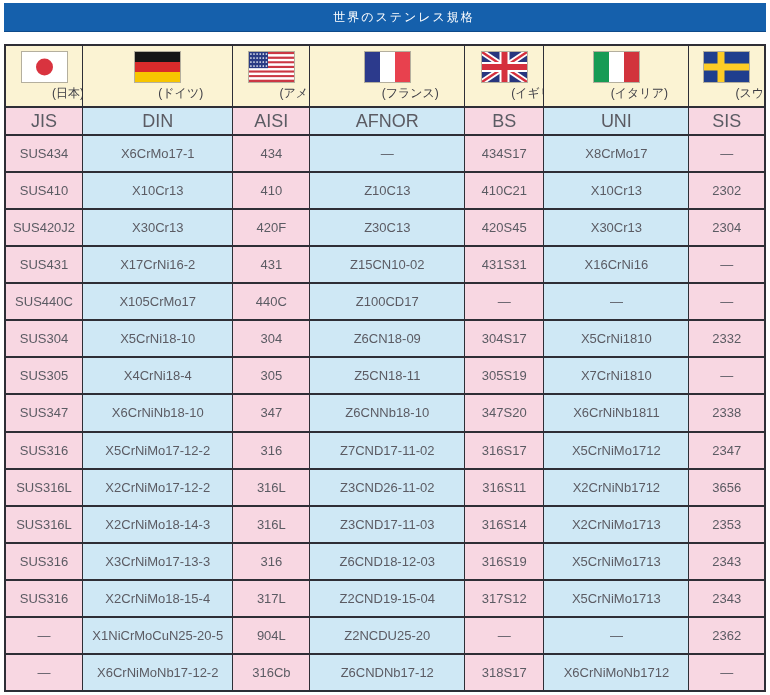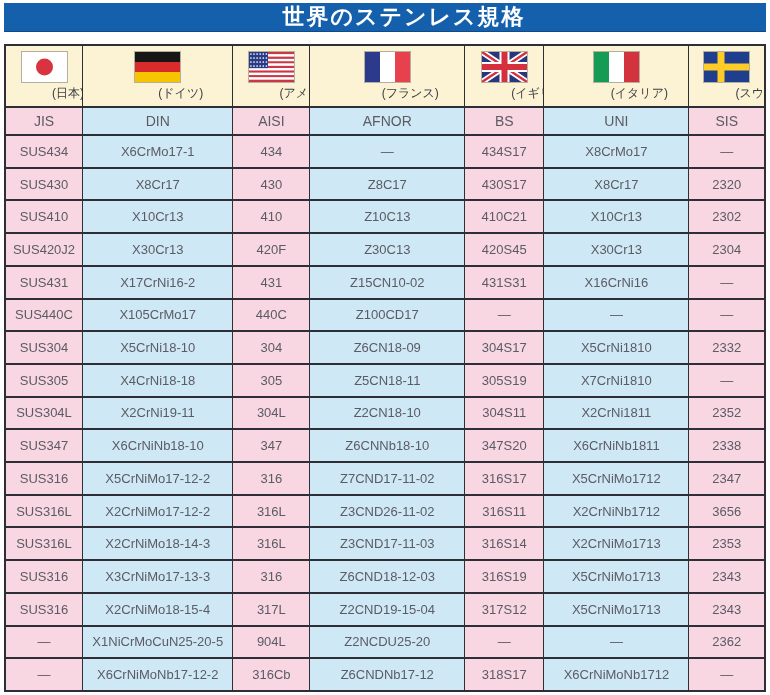--- a/index.html
+++ b/index.html
@@ -13,38 +13,38 @@
   }
   html,body{margin:0;padding:0;}
   body{
     width:770px;height:695px;background:#ffffff;
     font-family:"Liberation Sans","DejaVu Sans",sans-serif;
     overflow:hidden;
   }
   .page{box-sizing:border-box;width:770px;height:695px;padding:3px 4px 3px 4px;}
   .title-bar{
     height:28px;background:var(--title-blue);
-    color:#ffffff;font-size:22px;font-weight:bold;letter-spacing:2px;
+    color:#ffffff;font-size:12px;font-weight:normal;letter-spacing:2px;
     display:flex;align-items:center;justify-content:center;
     border-bottom:1px solid #0d4a8a;
     padding-left:38px;
   }
   table{
     border-collapse:collapse;table-layout:fixed;
     width:762px;height:648px;margin-top:12px;
     border:2px solid var(--border);
   }
   th,td{
     border:1px solid var(--border);
     border-top-width:2px;border-bottom-width:2px;
     text-align:center;vertical-align:middle;padding:0;
     overflow:hidden;white-space:nowrap;
   }
   .flag-row th{background:var(--cream);height:60px;font-weight:normal;}
-  .standards-row th{height:26px;font-size:14px;font-weight:normal;color:var(--text);}
+  .standards-row th{height:26px;font-size:18px;font-weight:normal;color:var(--text);}
   tbody td{font-size:13px;color:var(--text);}
   .standards-row th:nth-child(odd), tbody td:nth-child(odd){background:var(--pink);}
   .standards-row th:nth-child(even), tbody td:nth-child(even){background:var(--light-blue);}
   .flag{
     width:45px;height:30px;margin:2px auto 0 auto;
     box-shadow:0 0 0 1px rgba(50,50,60,0.35);
     background:#fff;
   }
   .flag svg{display:block;width:100%;height:100%;}
   .country-label{
@@ -189,29 +189,20 @@
         <tr>
           <td>SUS434</td>
           <td>X6CrMo17-1</td>
           <td>434</td>
           <td>—</td>
           <td>434S17</td>
           <td>X8CrMo17</td>
           <td>—</td>
         </tr>
         <tr>
-          <td>SUS430</td>
-          <td>X8Cr17</td>
-          <td>430</td>
-          <td>Z8C17</td>
-          <td>430S17</td>
-          <td>X8Cr17</td>
-          <td>2320</td>
-        </tr>
-        <tr>
           <td>SUS410</td>
           <td>X10Cr13</td>
           <td>410</td>
           <td>Z10C13</td>
           <td>410C21</td>
           <td>X10Cr13</td>
           <td>2302</td>
         </tr>
         <tr>
           <td>SUS420J2</td>
@@ -244,35 +235,26 @@
           <td>SUS304</td>
           <td>X5CrNi18-10</td>
           <td>304</td>
           <td>Z6CN18-09</td>
           <td>304S17</td>
           <td>X5CrNi1810</td>
           <td>2332</td>
         </tr>
         <tr>
           <td>SUS305</td>
-          <td>X4CrNi18-18</td>
+          <td>X4CrNi18-4</td>
           <td>305</td>
           <td>Z5CN18-11</td>
           <td>305S19</td>
           <td>X7CrNi1810</td>
           <td>—</td>
-        </tr>
-        <tr>
-          <td>SUS304L</td>
-          <td>X2CrNi19-11</td>
-          <td>304L</td>
-          <td>Z2CN18-10</td>
-          <td>304S11</td>
-          <td>X2CrNi1811</td>
-          <td>2352</td>
         </tr>
         <tr>
           <td>SUS347</td>
           <td>X6CrNiNb18-10</td>
           <td>347</td>
           <td>Z6CNNb18-10</td>
           <td>347S20</td>
           <td>X6CrNiNb1811</td>
           <td>2338</td>
         </tr>

